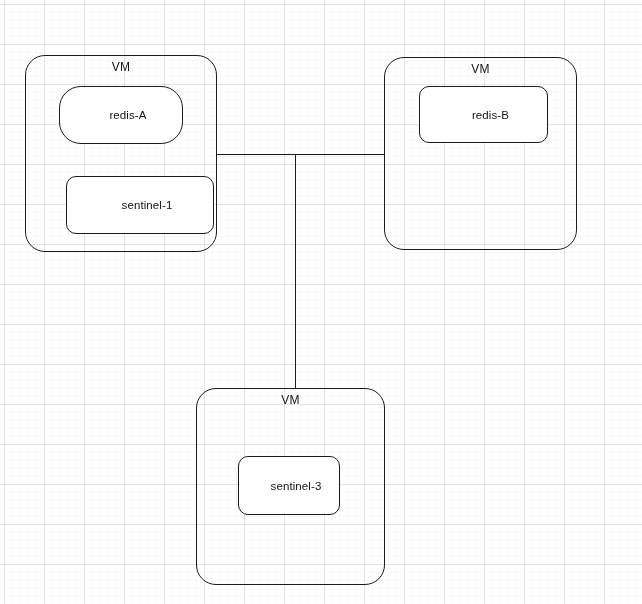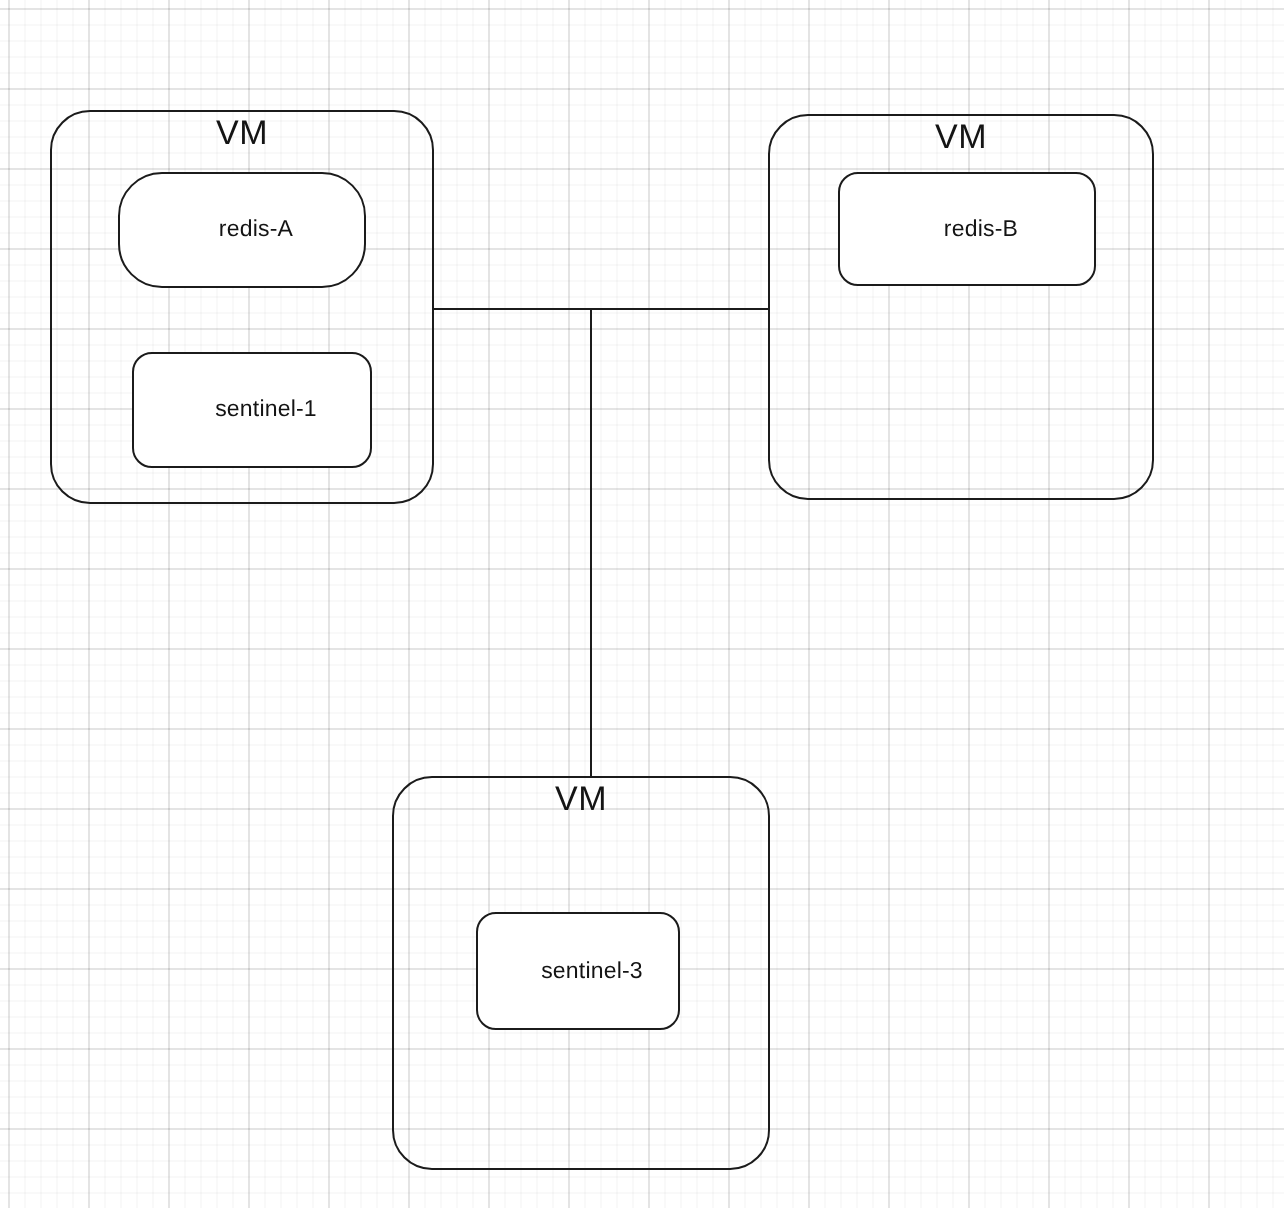--- a/index.html
+++ b/index.html
@@ -28,21 +28,21 @@
     border: 1.4px solid #1b1b1b;
     border-radius: 20px;
     background: transparent;
   }
   .vm-label {
     position: absolute;
     top: 4px;
     left: 0;
     right: 0;
     text-align: center;
-    font-size: 17px;
+    font-size: 12px;
     color: #141414;
     letter-spacing: 0.2px;
     line-height: 14px;
   }
   .node {
     position: absolute;
     box-sizing: border-box;
     border: 1.2px solid #1b1b1b;
     border-radius: 10px;
     background: #ffffff;
@@ -77,21 +77,21 @@
 
   <div class="edge-h" style="left:295px; top:154px; width:89px;"></div>
 
   <div class="edge-v" style="left:295px; top:154px; height:234px;"></div>
 
   <div class="vm" style="left:25px; top:55px; width:192px; height:197px;">
     <div class="vm-label">VM</div>
     <div class="node" style="left:33px; top:30px; width:124px; height:58px;border-radius:22px;">
       <span class="node-label">redis-A</span>
     </div>
-    <div class="node" style="left:40px; top:120px; width:120px; height:58px;">
+    <div class="node" style="left:40px; top:120px; width:148px; height:58px;">
       <span class="node-label">sentinel-1</span>
     </div>
   </div>
 
   <div class="vm" style="left:384px; top:57px; width:193px; height:193px;">
     <div class="vm-label">VM</div>
     <div class="node" style="left:34px; top:28px; width:129px; height:57px;">
       <span class="node-label">redis-B</span>
     </div>
   </div>

